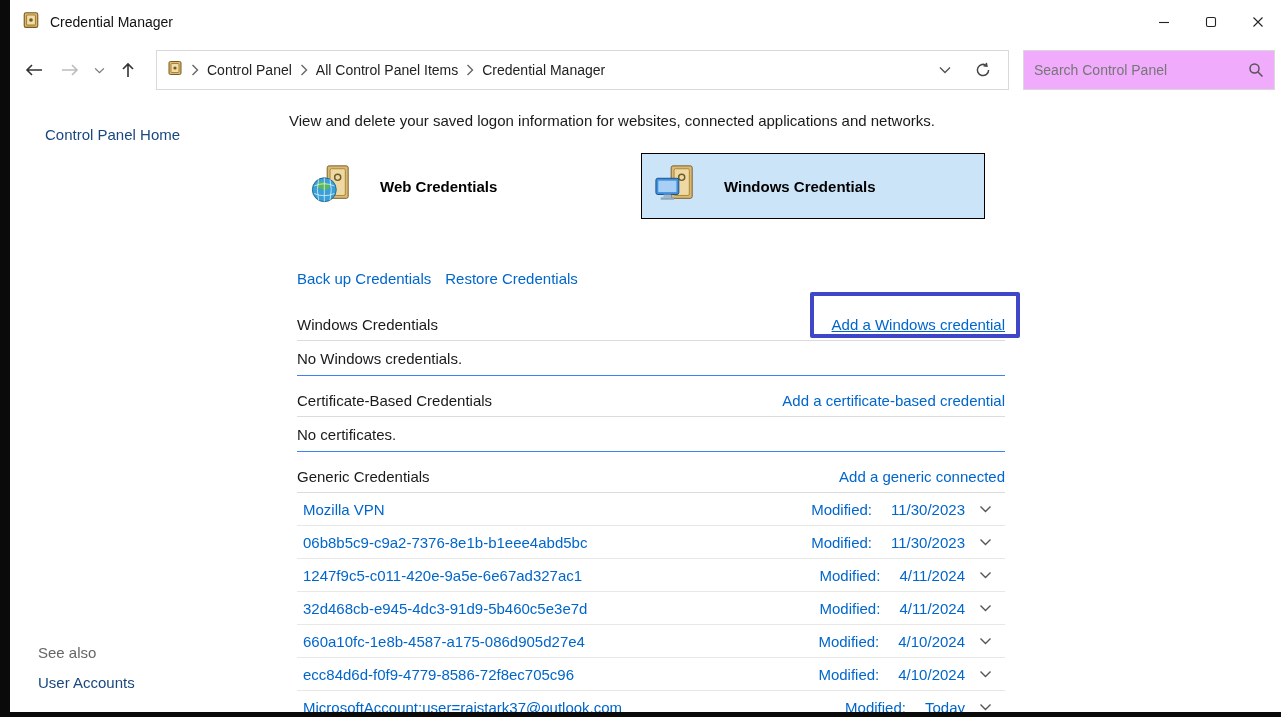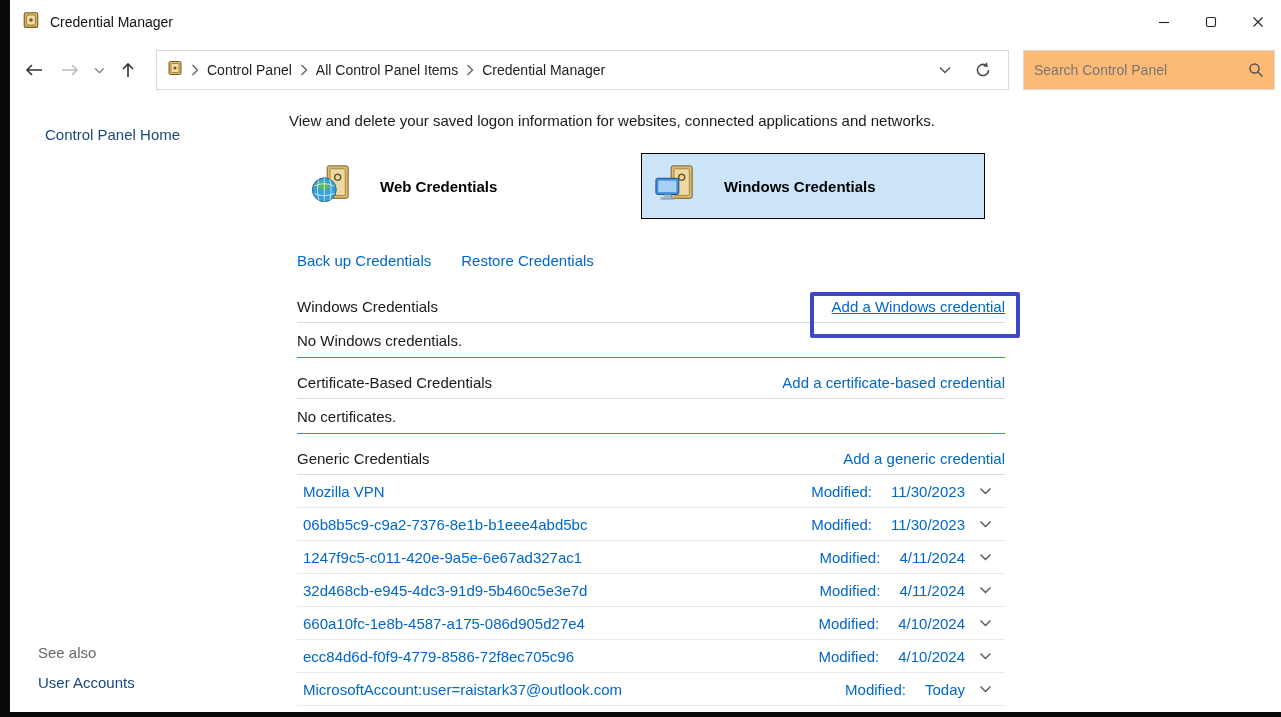--- a/index.html
+++ b/index.html
@@ -14,38 +14,38 @@
   .win-btn{width:47px;height:100%;display:flex;align-items:center;justify-content:center;background:transparent;border:none;cursor:pointer}
 
   
   .navbar{height:52px;display:flex;align-items:center;padding:0 6px 0 6px}
   .nav-btn{border:none;background:transparent;width:36px;height:38px;display:flex;align-items:center;justify-content:center;cursor:pointer}
   .nav-btn.small{width:22px}
   .breadcrumb{flex:1;height:40px;border:1px solid #d9d9d9;display:flex;align-items:center;padding:0 10px;gap:8px;margin-left:10px;background:#fff}
   .crumb{font-size:14px;color:#222;cursor:pointer;white-space:nowrap}
   .bc-spacer{flex:1}
   .bc-btn{border:none;background:transparent;width:30px;height:36px;display:flex;align-items:center;justify-content:center;cursor:pointer}
-  .searchbox{width:252px;height:40px;border:1px solid #d9d9d9;margin-left:14px;display:flex;align-items:center;padding:0 10px;background:#fdba74}
+  .searchbox{width:252px;height:40px;border:1px solid #d9d9d9;margin-left:14px;display:flex;align-items:center;padding:0 10px;background:#f0abfc}
   .searchbox input{flex:1;border:none;outline:none;font-size:14px;color:#555;background:transparent;font-family:"Liberation Sans","DejaVu Sans",sans-serif}
   .searchbox input::placeholder{color:#767676}
 
   
   .sidebar{position:absolute;left:0;top:96px;bottom:8px;width:272px;padding:30px 0 0 35px}
   .sidebar-link{font-size:15px;color:#19477e;cursor:pointer;display:inline-block}
   .see-also{position:absolute;left:28px;top:548px;font-size:15px;color:#666}
   .user-accounts{position:absolute;left:28px;top:578px}
 
   
   .main{position:absolute;left:287px;top:96px;width:708px}
   .desc{font-size:15px;color:#1a1a1a;margin:16px 0 0 -8px}
   .tabs{display:flex;margin-top:24px}
   .tab{width:344px;height:66px;display:flex;align-items:center;gap:28px;padding-left:12px;cursor:pointer;border:1px solid transparent}
   .tab.selected{background:#cce4f7;border:1px solid #000}
   .tab-label{font-size:15px;font-weight:bold;color:#000}
-  .cred-actions{margin-top:33px;display:flex;gap:30px}
+  .cred-actions{margin-top:51px;display:flex;gap:14px}
   a.link{color:#0066cc;font-size:15px;text-decoration:none;cursor:pointer}
   a.link.underlined{text-decoration:underline}
   .section-head{display:flex;justify-content:space-between;align-items:flex-end;padding-bottom:7px;border-bottom:1px solid #dcdcdc}
   .section-title{font-size:15px;color:#1a1a1a}
   .section-empty{font-size:15px;color:#1a1a1a;padding:9px 0 8px;border-bottom:1px solid #3b82f6}
   .mt28{margin-top:16px}
   .mt29{margin-top:29px}
   .cred-row{display:flex;align-items:center;height:33px;border-bottom:1px solid #e8e8e8;padding-left:6px}
   .cred-name{flex:1}
   .cred-mod{color:#0066cc;font-size:15px;white-space:nowrap}
@@ -203,21 +203,21 @@
       <div class="section-empty">No Windows credentials.</div>
 
       <div class="section-head mt28">
         <span class="section-title">Certificate-Based Credentials</span>
         <a class="link">Add a certificate-based credential</a>
       </div>
       <div class="section-empty">No certificates.</div>
 
       <div class="section-head mt28">
         <span class="section-title">Generic Credentials</span>
-        <a class="link">Add a generic credential</a>
+        <a class="link">Add a generic connected</a>
       </div>
 
       <div class="cred-row">
         <a class="link cred-name">Mozilla VPN</a>
         <span class="cred-mod"><span>Modified:</span><span class="date">11/30/2023</span></span>
         <button class="chev-btn">
             <svg width="13" height="8" viewBox="0 0 12 8">
               <path d="M1 1.5 L6 6.5 L11 1.5" fill="none" stroke="#555" stroke-width="1.4"></path>
             </svg>
           </button>

